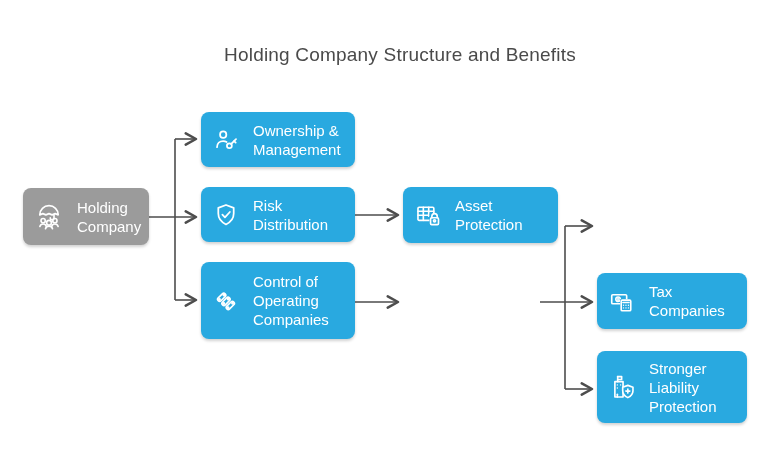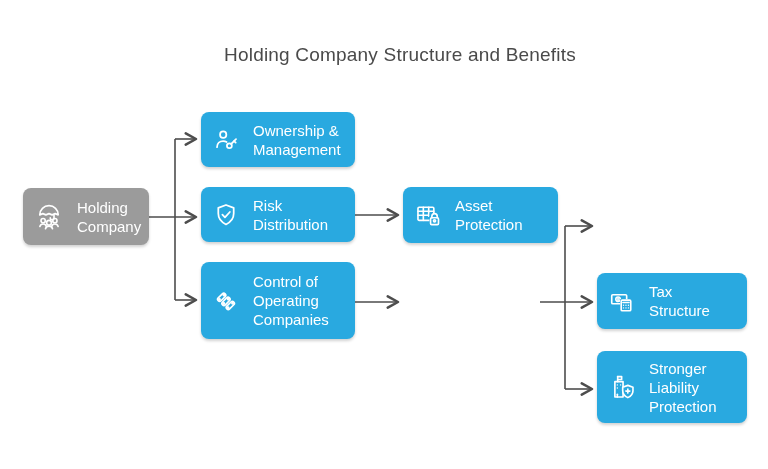--- a/index.html
+++ b/index.html
@@ -145,21 +145,21 @@
         <path d="M12.8 13.3 h5.2"></path>
         <circle cx="13.3" cy="15.7" r="0.6" fill="#ffffff" stroke="none"></circle>
         <circle cx="15.4" cy="15.7" r="0.6" fill="#ffffff" stroke="none"></circle>
         <circle cx="17.5" cy="15.7" r="0.6" fill="#ffffff" stroke="none"></circle>
         <circle cx="13.3" cy="17.9" r="0.6" fill="#ffffff" stroke="none"></circle>
         <circle cx="15.4" cy="17.9" r="0.6" fill="#ffffff" stroke="none"></circle>
         <circle cx="17.5" cy="17.9" r="0.6" fill="#ffffff" stroke="none"></circle>
       </svg>
     </span>
     <span class="label">Tax
-Structure</span>
+Companies</span>
   </div>
 
   <div class="node blue" style="left:597px;top:351px;width:150px;height:72px">
     <span class="icon">
       <svg class="ic" width="28" height="28" viewBox="0 0 24 24" fill="none" stroke="#ffffff" stroke-width="1.4" stroke-linecap="round" stroke-linejoin="round">
         <path d="M8.3 7.4 V3"></path>
         <path d="M8.3 3.1 h3.4 v2.5 h-3.4"></path>
         <rect x="5.9" y="7.4" width="7" height="13.2"></rect>
         <circle cx="8" cy="10.2" r="0.6" fill="#ffffff" stroke="none"></circle>
         <circle cx="10.8" cy="10.2" r="0.6" fill="#ffffff" stroke="none"></circle>

